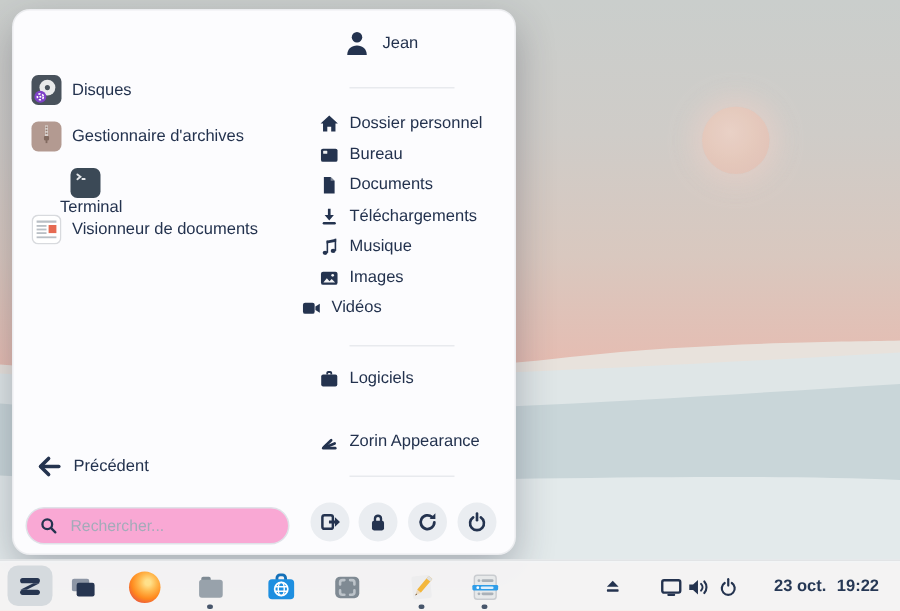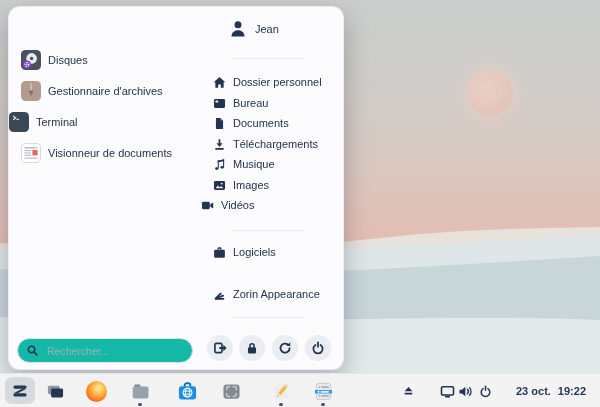--- a/index.html
+++ b/index.html
@@ -23,21 +23,21 @@
   .row .lbl{font-size:11px;color:#23324e;white-space:nowrap;}
   .app-row .lbl{margin-left:7px;}
   .place-row .lbl{margin-left:7px;}
   .tile{width:20px;height:20px;border-radius:4.5px;flex:0 0 20px;display:flex;align-items:center;justify-content:center;}
   .tile svg{width:20px;height:20px;}
   .pic{width:13px;height:13px;flex:0 0 13px;}
   .sep{position:absolute;left:224px;width:70px;height:1px;background:#e8eaee;}
   .sess-btn{position:absolute;width:26px;height:26px;border-radius:50%;background:#eaedf1;
     display:flex;align-items:center;justify-content:center;cursor:pointer;}
   .sess-btn svg{width:14px;height:14px;}
-  .search{position:absolute;left:8px;top:331px;width:176px;height:25px;background:#14b8a6;
+  .search{position:absolute;left:8px;top:331px;width:176px;height:25px;background:#f9a8d4;
     border:1px solid #dfe2e8;border-radius:13px;display:flex;align-items:center;box-sizing:border-box;padding:8px 8px;}
   .search input{border:none;outline:none;background:transparent;font-size:10.5px;color:#44506a;width:130px;
     font-family:"Liberation Sans",sans-serif;margin-left:6px;}
   .search input::placeholder{color:#a3abb9;}
   
   .taskbar{position:absolute;left:0;right:0;bottom:0;height:33px;background:rgba(244,245,246,.97);
     border-top:1px solid #e2e4e6;}
   .tb-item{position:absolute;top:5px;width:24px;height:24px;display:flex;align-items:center;justify-content:center;cursor:pointer;}
   .tb-item svg{width:21px;height:21px;}
   .zorin-btn{position:absolute;left:5px;top:3px;width:30px;height:27px;border-radius:7px;background:#d5dade;
@@ -87,21 +87,21 @@
             <rect x="9.4" y="5.4" width="1.2" height="1"></rect>
             <rect x="9.4" y="7.4" width="1.2" height="1"></rect>
           </g>
         <rect x="8.3" y="9.6" width="3.4" height="3" rx=".7" fill="#826a60"></rect>
         <rect x="9.4" y="12.4" width="1.2" height="2" fill="#826a60"></rect>
         </svg>
     </div>
     <span class="lbl">Gestionnaire d'archives</span>
   </div>
 
-  <div class="row app-row" style="left:0;top:105px;">
+  <div class="row app-row" style="left:24px;top:105px;flex-direction:column;">
     <div class="tile" style="background:#3b4956">
       <svg viewBox="0 0 20 20">
         <path d="M4.6 4.3l2 1.6-2 1.6" stroke="#e3e6e9" stroke-width="1.3" fill="none" stroke-linecap="round"></path>
         <rect x="7.4" y="6.7" width="2.6" height="1.3" rx=".4" fill="#e3e6e9"></rect>
         </svg>
     </div>
     <span class="lbl">Terminal</span>
   </div>
 
   <div class="row app-row" style="left:12px;top:136px;">
@@ -214,20 +214,29 @@
       <g transform="rotate(-44 2.8 13.3)">
             <rect x="2.8" y="12.2" width="10.5" height="2.2" rx="1.1"></rect>
           </g>
         </g>
       </svg>
     <span class="lbl">Zorin Appearance</span>
   </div>
 
   <div class="sep" style="top:310px"></div>
 
+  <div class="row" style="left:16px;top:294px;">
+    <svg class="pic" style="width:16px;height:16px;flex-basis:16px" viewBox="0 0 16 16">
+      <g stroke="#24334f" stroke-width="2.4" fill="none" stroke-linecap="round" stroke-linejoin="round">
+        <path d="M7.4 2.6 2 8l5.4 5.4"></path>
+          <path d="M2.4 8h11.8"></path>
+        </g>
+      </svg>
+    <span class="lbl" style="margin-left:8px">Précédent</span>
+  </div>
 
   <div class="search">
     <svg style="width:13px;height:13px" viewBox="0 0 16 16">
       <g stroke="#24334f" stroke-width="1.9" fill="none" stroke-linecap="round">
         <circle cx="6.8" cy="6.8" r="4"></circle>
           <path d="M10 10l3.4 3.4"></path>
         </g>
       </svg>
     <input type="text" placeholder="Rechercher..." style="">
   </div>

